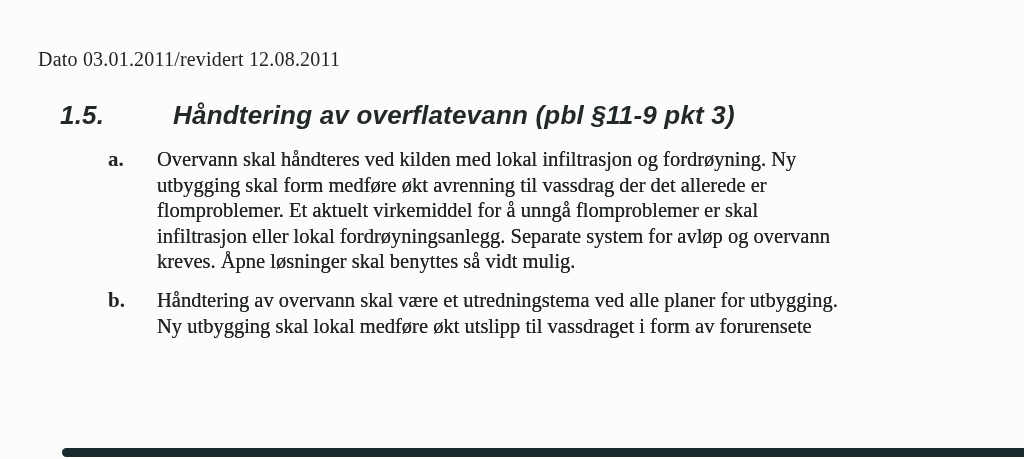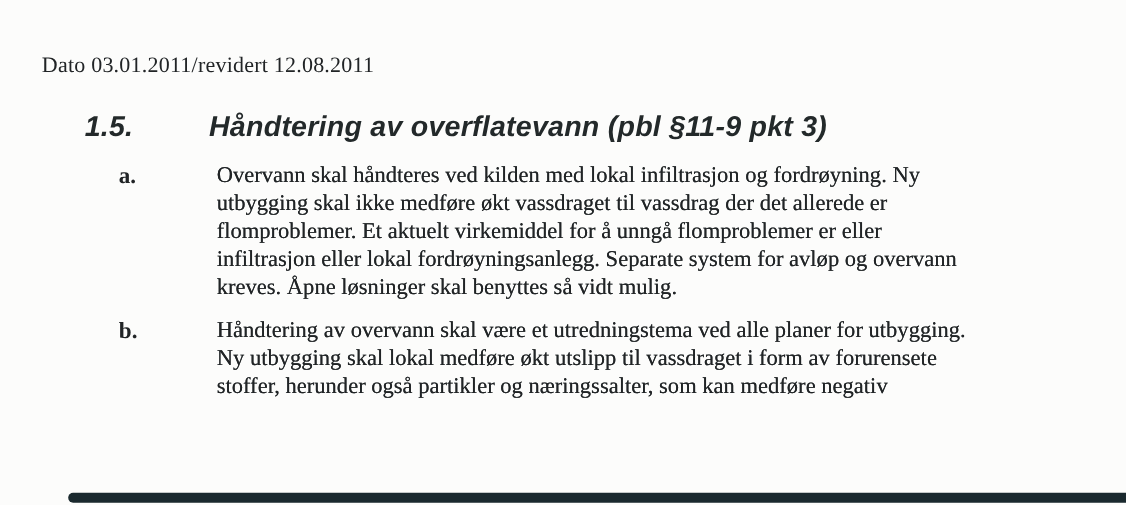--- a/index.html
+++ b/index.html
@@ -21,21 +21,21 @@
   .date-line{
     position:absolute;
     left:38px;
     top:48px;
     font-size:20px;
     letter-spacing:0.2px;
     color:var(--ink);
   }
   .heading{
     position:absolute;
-    left:77px;
+    left:60px;
     top:100px;
     font-family:"Liberation Sans", sans-serif;
     font-style:italic;
     font-weight:700;
     font-size:26px;
     color:#23292a;
     white-space:nowrap;
     letter-spacing:0.2px;
   }
   .h-num{
@@ -62,21 +62,20 @@
     font-size:21px;
     line-height:25.6px;
   }
   .clause-text{
     font-size:20.5px;
     line-height:25.6px;
   }
   .clause-text .line{
     white-space:pre;
     text-shadow:0 0 0.5px #3a4042;
-    margin-left:40px;
   }
   .scan-bar{
     position:absolute;
     left:62px;
     right:0;
     bottom:2px;
     height:9px;
     background:var(--bar);
     border-radius:5px 0 0 5px;
   }
@@ -90,32 +89,31 @@
 
   <div class="heading">
     <span class="h-num">1.5.</span><span class="h-title">Håndtering av overflatevann (pbl §11-9 pkt 3)</span>
   </div>
 
   <div class="clauses" id="clauses">
   <div class="clause">
     <div class="clause-label">a.</div>
     <div class="clause-text">
           <div class="line">Overvann skal håndteres ved kilden med lokal infiltrasjon og fordrøyning. Ny</div>
-          <div class="line">utbygging skal ikke medføre økt vassdraget til vassdrag der det allerede er</div>
-          <div class="line">flomproblemer. Et aktuelt virkemiddel for å unngå flomproblemer er eller</div>
+          <div class="line">utbygging skal form medføre økt avrenning til vassdrag der det allerede er</div>
+          <div class="line">flomproblemer. Et aktuelt virkemiddel for å unngå flomproblemer er skal</div>
           <div class="line">infiltrasjon eller lokal fordrøyningsanlegg. Separate system for avløp og overvann</div>
           <div class="line">kreves. Åpne løsninger skal benyttes så vidt mulig.</div>
         </div>
   </div>
 
   <div class="clause">
     <div class="clause-label">b.</div>
     <div class="clause-text">
           <div class="line">Håndtering av overvann skal være et utredningstema ved alle planer for utbygging.</div>
           <div class="line">Ny utbygging skal lokal medføre økt utslipp til vassdraget i form av forurensete</div>
-          <div class="line">stoffer, herunder også partikler og næringssalter, som kan medføre negativ</div>
         </div>
   </div>
 </div>
 
   <div class="scan-bar"></div>
 
 </div>
 
 </body></html>

